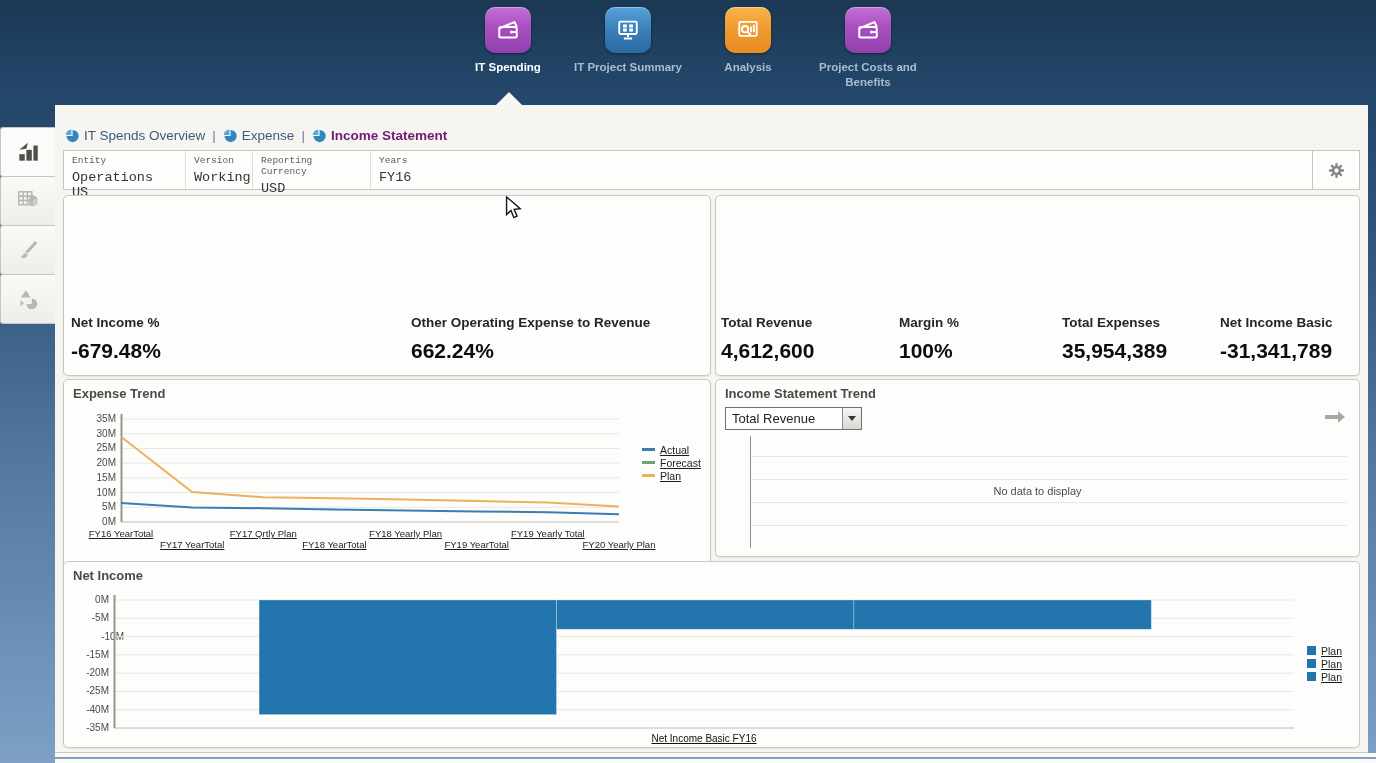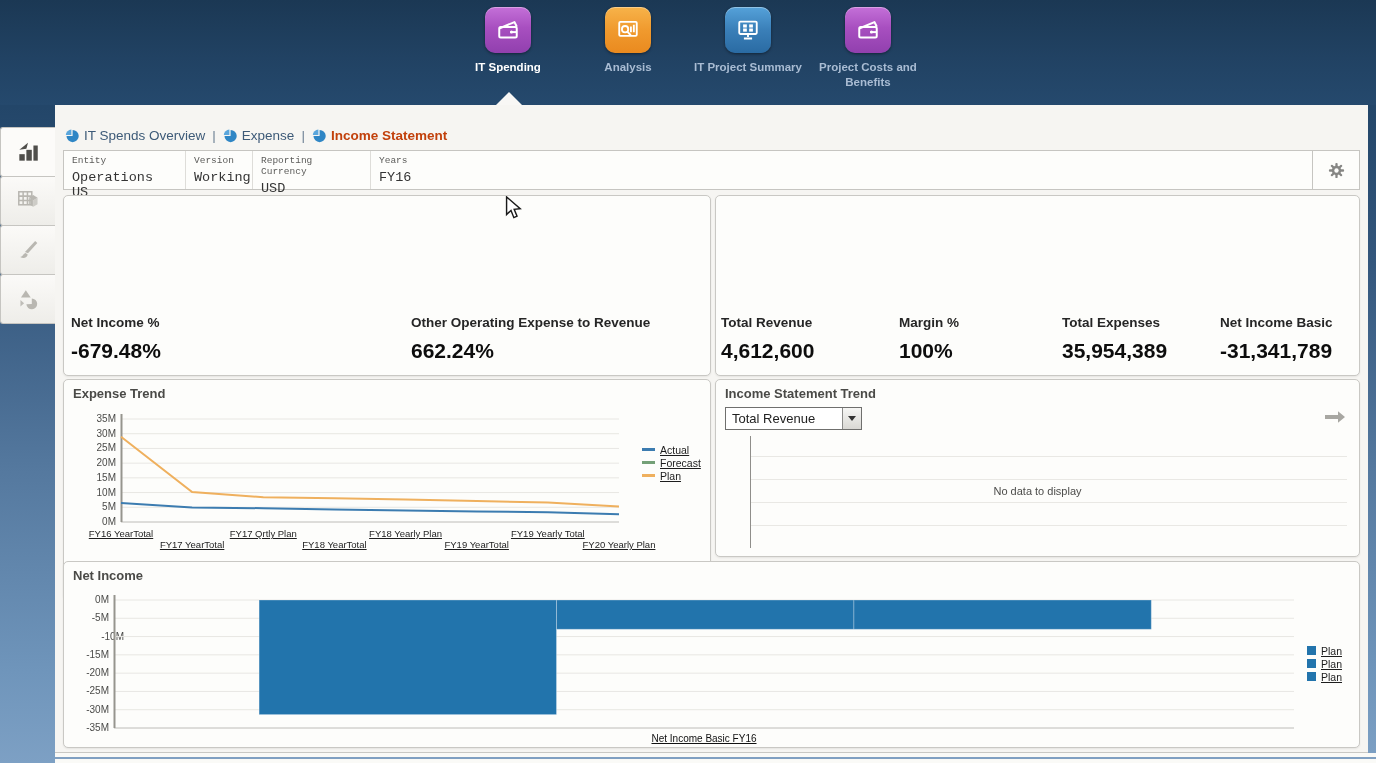--- a/index.html
+++ b/index.html
@@ -30,21 +30,21 @@
     display:flex;align-items:center;justify-content:center;cursor:pointer;}
   .side-tab.active{background:#fcfbf9;}
   
   .panel{position:absolute;left:55px;top:105px;width:1313px;height:647px;
     background:#f6f5f2;border-bottom:1px solid #c9c8c4;}
   .bottom-strip{position:absolute;left:55px;top:753px;width:1321px;height:10px;background:#fafaf7;}
   .bottom-strip .steel-line{position:absolute;left:0;top:4px;width:100%;height:2px;background:#80a0c2;}
   
   .breadcrumb{position:absolute;left:10px;top:23px;display:flex;align-items:center;gap:7px;font-size:13.5px;}
   .crumb{display:flex;align-items:center;gap:5px;cursor:pointer;color:#3d5a78;}
-  .crumb.active{font-weight:bold;color:#c2410c;}
+  .crumb.active{font-weight:bold;color:#701a75;}
   .crumb-sep{color:#6b7f93;}
   
   .pov{position:absolute;left:8px;top:45px;width:1297px;height:40px;box-sizing:border-box;
     background:#fdfdfb;border:1px solid #c6c5c1;display:flex;}
   .pov-cell{box-sizing:border-box;padding:4px 8px 2px 8px;border-right:1px solid #deddd9;
     display:flex;flex-direction:column;cursor:pointer;font-family:Liberation Mono, monospace;}
   .pov-label{font-size:9.5px;color:#5c5c5a;}
   .pov-value{font-size:13.5px;color:#343434;margin-top:4px;}
   .pov-gear{width:46px;display:flex;align-items:center;justify-content:center;
     border-left:1px solid #c6c5c1;cursor:pointer;}
@@ -97,49 +97,49 @@
             <rect x="4.5" y="9.5" width="15" height="9" rx="1.3"></rect>
             <path d="M14 13.8 h5.5"></path>
           </g>
           <circle cx="15" cy="13.8" r="1.3" fill="#fff"></circle>
         </svg>
       </div>
       <div class="nav-label">IT Spending</div>
     </div>
 
     <div class="nav-item">
-      <div class="nav-icon orange">
-        <svg width="28" height="28" viewBox="0 0 24 24">
-          <g stroke="#fff" stroke-width="1.6" fill="none">
-            <rect x="4.5" y="5" width="15" height="12" rx="1"></rect>
-            <path d="M14.5 9 v5 M17 7.5 v6.5"></path>
-            <circle cx="9.5" cy="11.3" r="2.7"></circle>
-            <path d="M11.4 13.3 l3 3.2"></path>
-          </g>
-        </svg>
-      </div>
-      <div class="nav-label">Analysis</div>
-    </div>
-
-    <div class="nav-item">
       <div class="nav-icon blue">
         <svg width="28" height="28" viewBox="0 0 24 24">
           <g stroke="#fff" stroke-width="1.6" fill="none">
             <rect x="4.5" y="4.8" width="15" height="10.6" rx="1"></rect>
             <path d="M12 15.5 v2.6 M8.5 19.3 h7"></path>
           </g>
           <g fill="#fff">
             <rect x="7.8" y="7.2" width="3.2" height="2.7"></rect>
               <rect x="13" y="7.2" width="3.2" height="2.7"></rect>
             <rect x="7.8" y="10.7" width="3.2" height="2.7"></rect>
               <rect x="13" y="10.7" width="3.2" height="2.7"></rect>
           </g>
         </svg>
       </div>
       <div class="nav-label">IT Project Summary</div>
+    </div>
+
+    <div class="nav-item">
+      <div class="nav-icon orange">
+        <svg width="28" height="28" viewBox="0 0 24 24">
+          <g stroke="#fff" stroke-width="1.6" fill="none">
+            <rect x="4.5" y="5" width="15" height="12" rx="1"></rect>
+            <path d="M14.5 9 v5 M17 7.5 v6.5"></path>
+            <circle cx="9.5" cy="11.3" r="2.7"></circle>
+            <path d="M11.4 13.3 l3 3.2"></path>
+          </g>
+        </svg>
+      </div>
+      <div class="nav-label">Analysis</div>
     </div>
 
     <div class="nav-item">
       <div class="nav-icon purple">
         <svg width="28" height="28" viewBox="0 0 24 24">
           <g stroke="#fff" stroke-width="1.7" fill="none" stroke-linejoin="round">
             <path d="M5 10.5 L17.5 5.2 L19.6 9.2"></path>
             <rect x="4.5" y="9.5" width="15" height="9" rx="1.3"></rect>
             <path d="M14 13.8 h5.5"></path>
           </g>
@@ -352,21 +352,21 @@
     <div class="hgrid" style="top:99px"></div>
     <div class="hgrid" style="top:122px"></div>
     <div class="hgrid" style="top:145px"></div>
     <div class="empty-msg">No data to display</div>
   </div>
 
   <div class="tile" id="tile-netincome">
     <div class="panel-title">Net Income</div>
 
   <div class="ytick" style="left: 1px; top: 160px;">-35M</div>
-      <div class="ytick" style="left: 1px; top: 141.714px;">-30M</div>
+      <div class="ytick" style="left: 1px; top: 141.714px;">-40M</div>
       <div class="ytick" style="left: 1px; top: 123.429px;">-25M</div>
       <div class="ytick" style="left: 1px; top: 105.143px;">-20M</div>
       <div class="ytick" style="left: 1px; top: 86.8571px;">-15M</div>
       <div class="ytick" style="left: 16px; top: 68.5714px;">-10M</div>
       <div class="ytick" style="left: 1px; top: 50.2857px;">-5M</div>
       <div class="ytick" style="left: 1px; top: 32px;">0M</div>
       <svg width="1180" height="128" style="position:absolute;left:50px;top:38px;overflow:visible">
         <line x1="0" x2="1180" y1="128" y2="128" stroke="#bdbcb8" stroke-width="1"></line>
         <line x1="0" x2="1180" y1="109.71428571428571" y2="109.71428571428571" stroke="#e8e7e3" stroke-width="1"></line>
         <line x1="0" x2="1180" y1="91.42857142857143" y2="91.42857142857143" stroke="#e8e7e3" stroke-width="1"></line>

